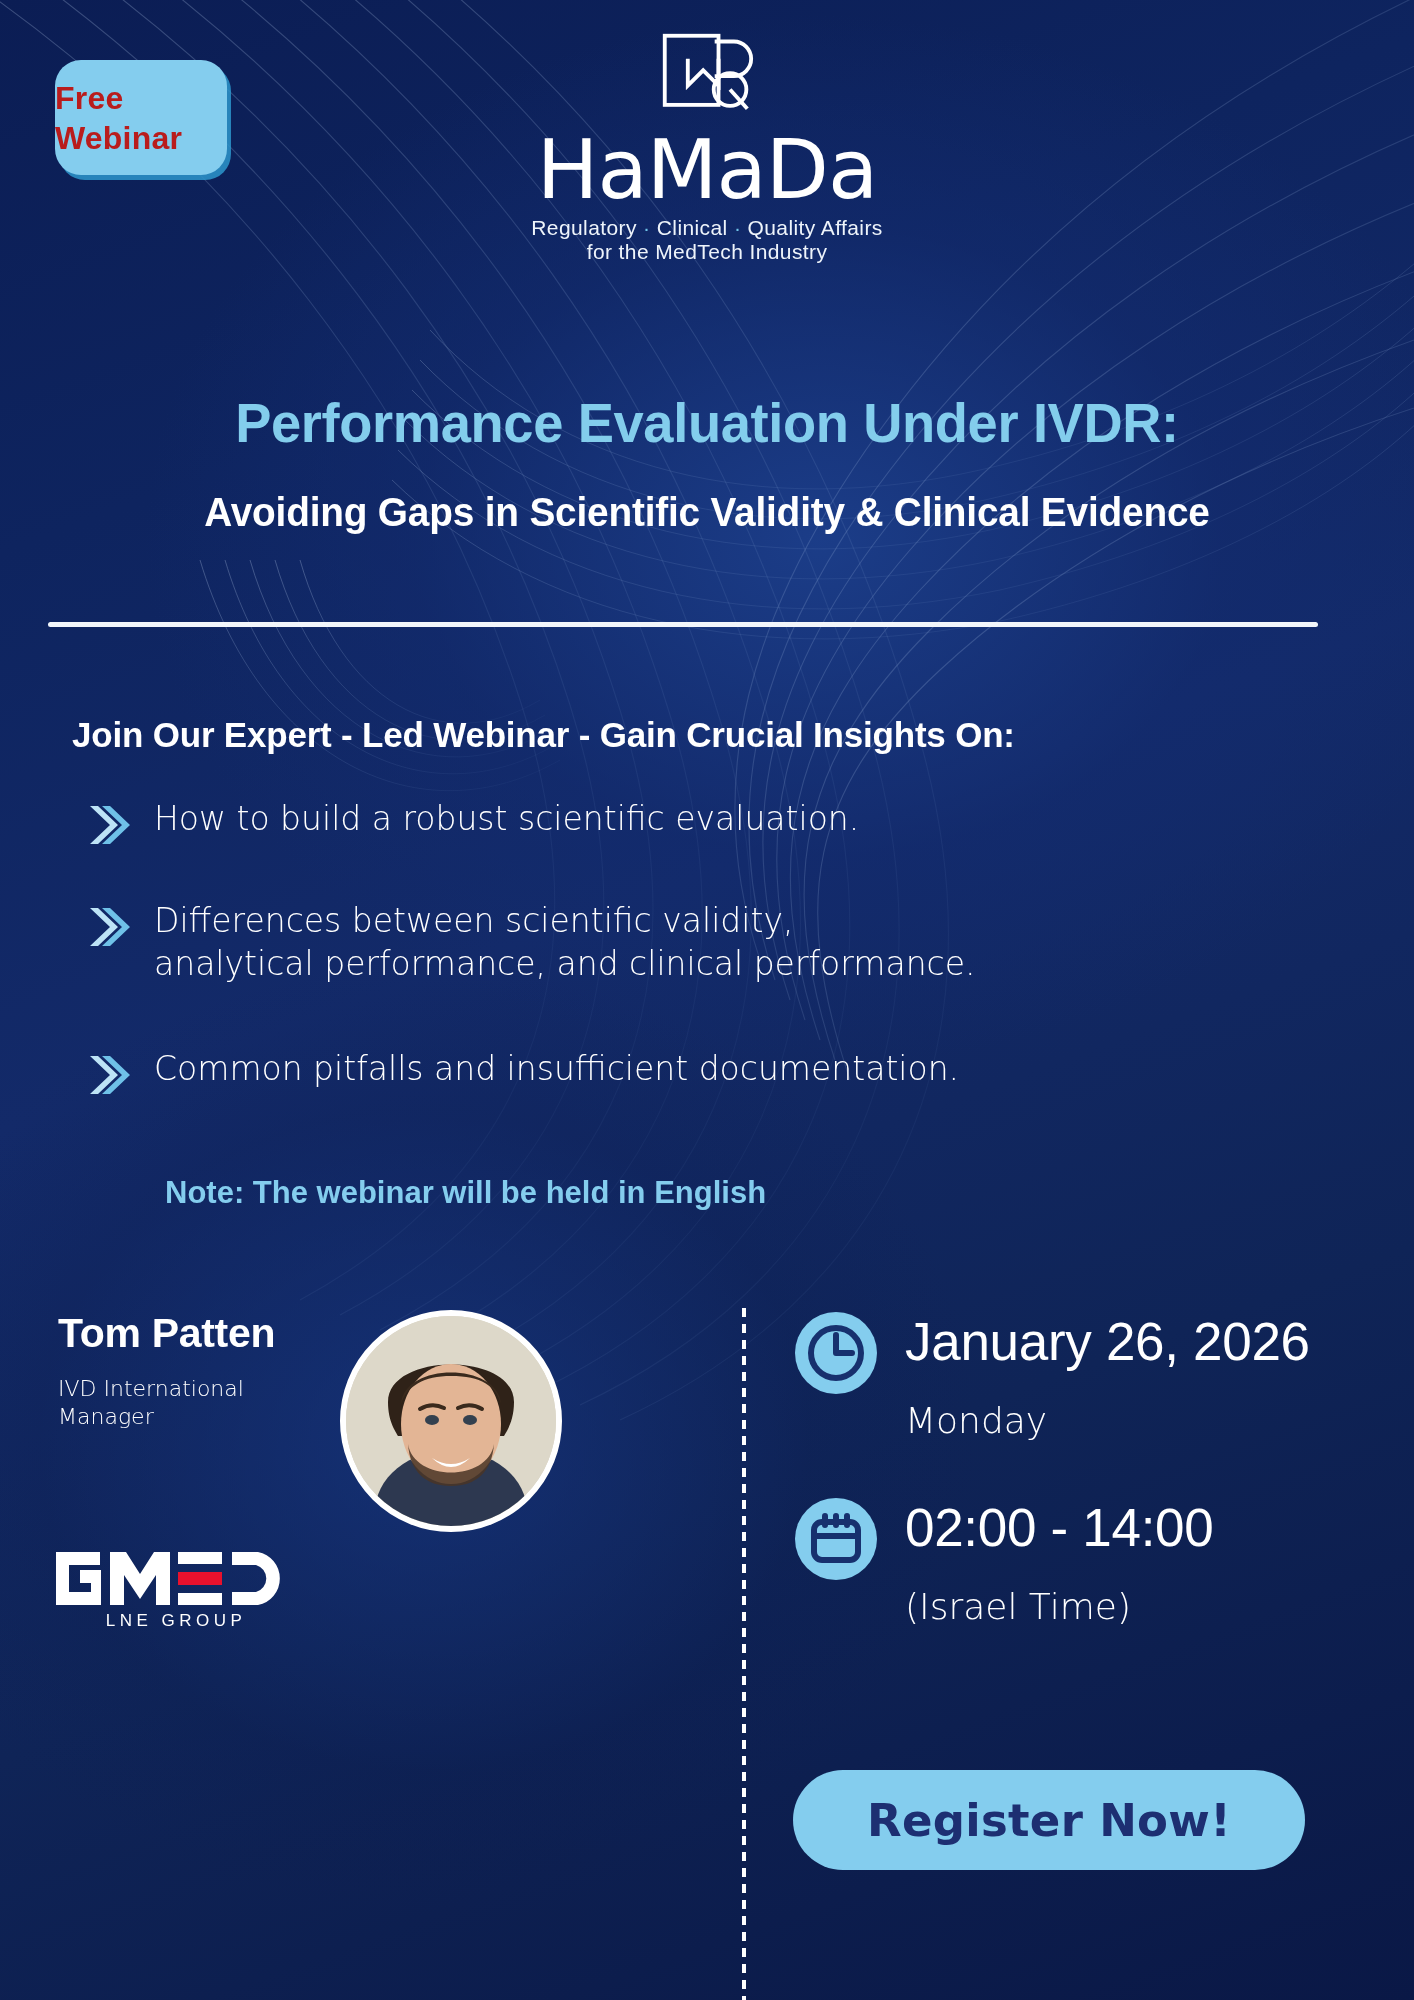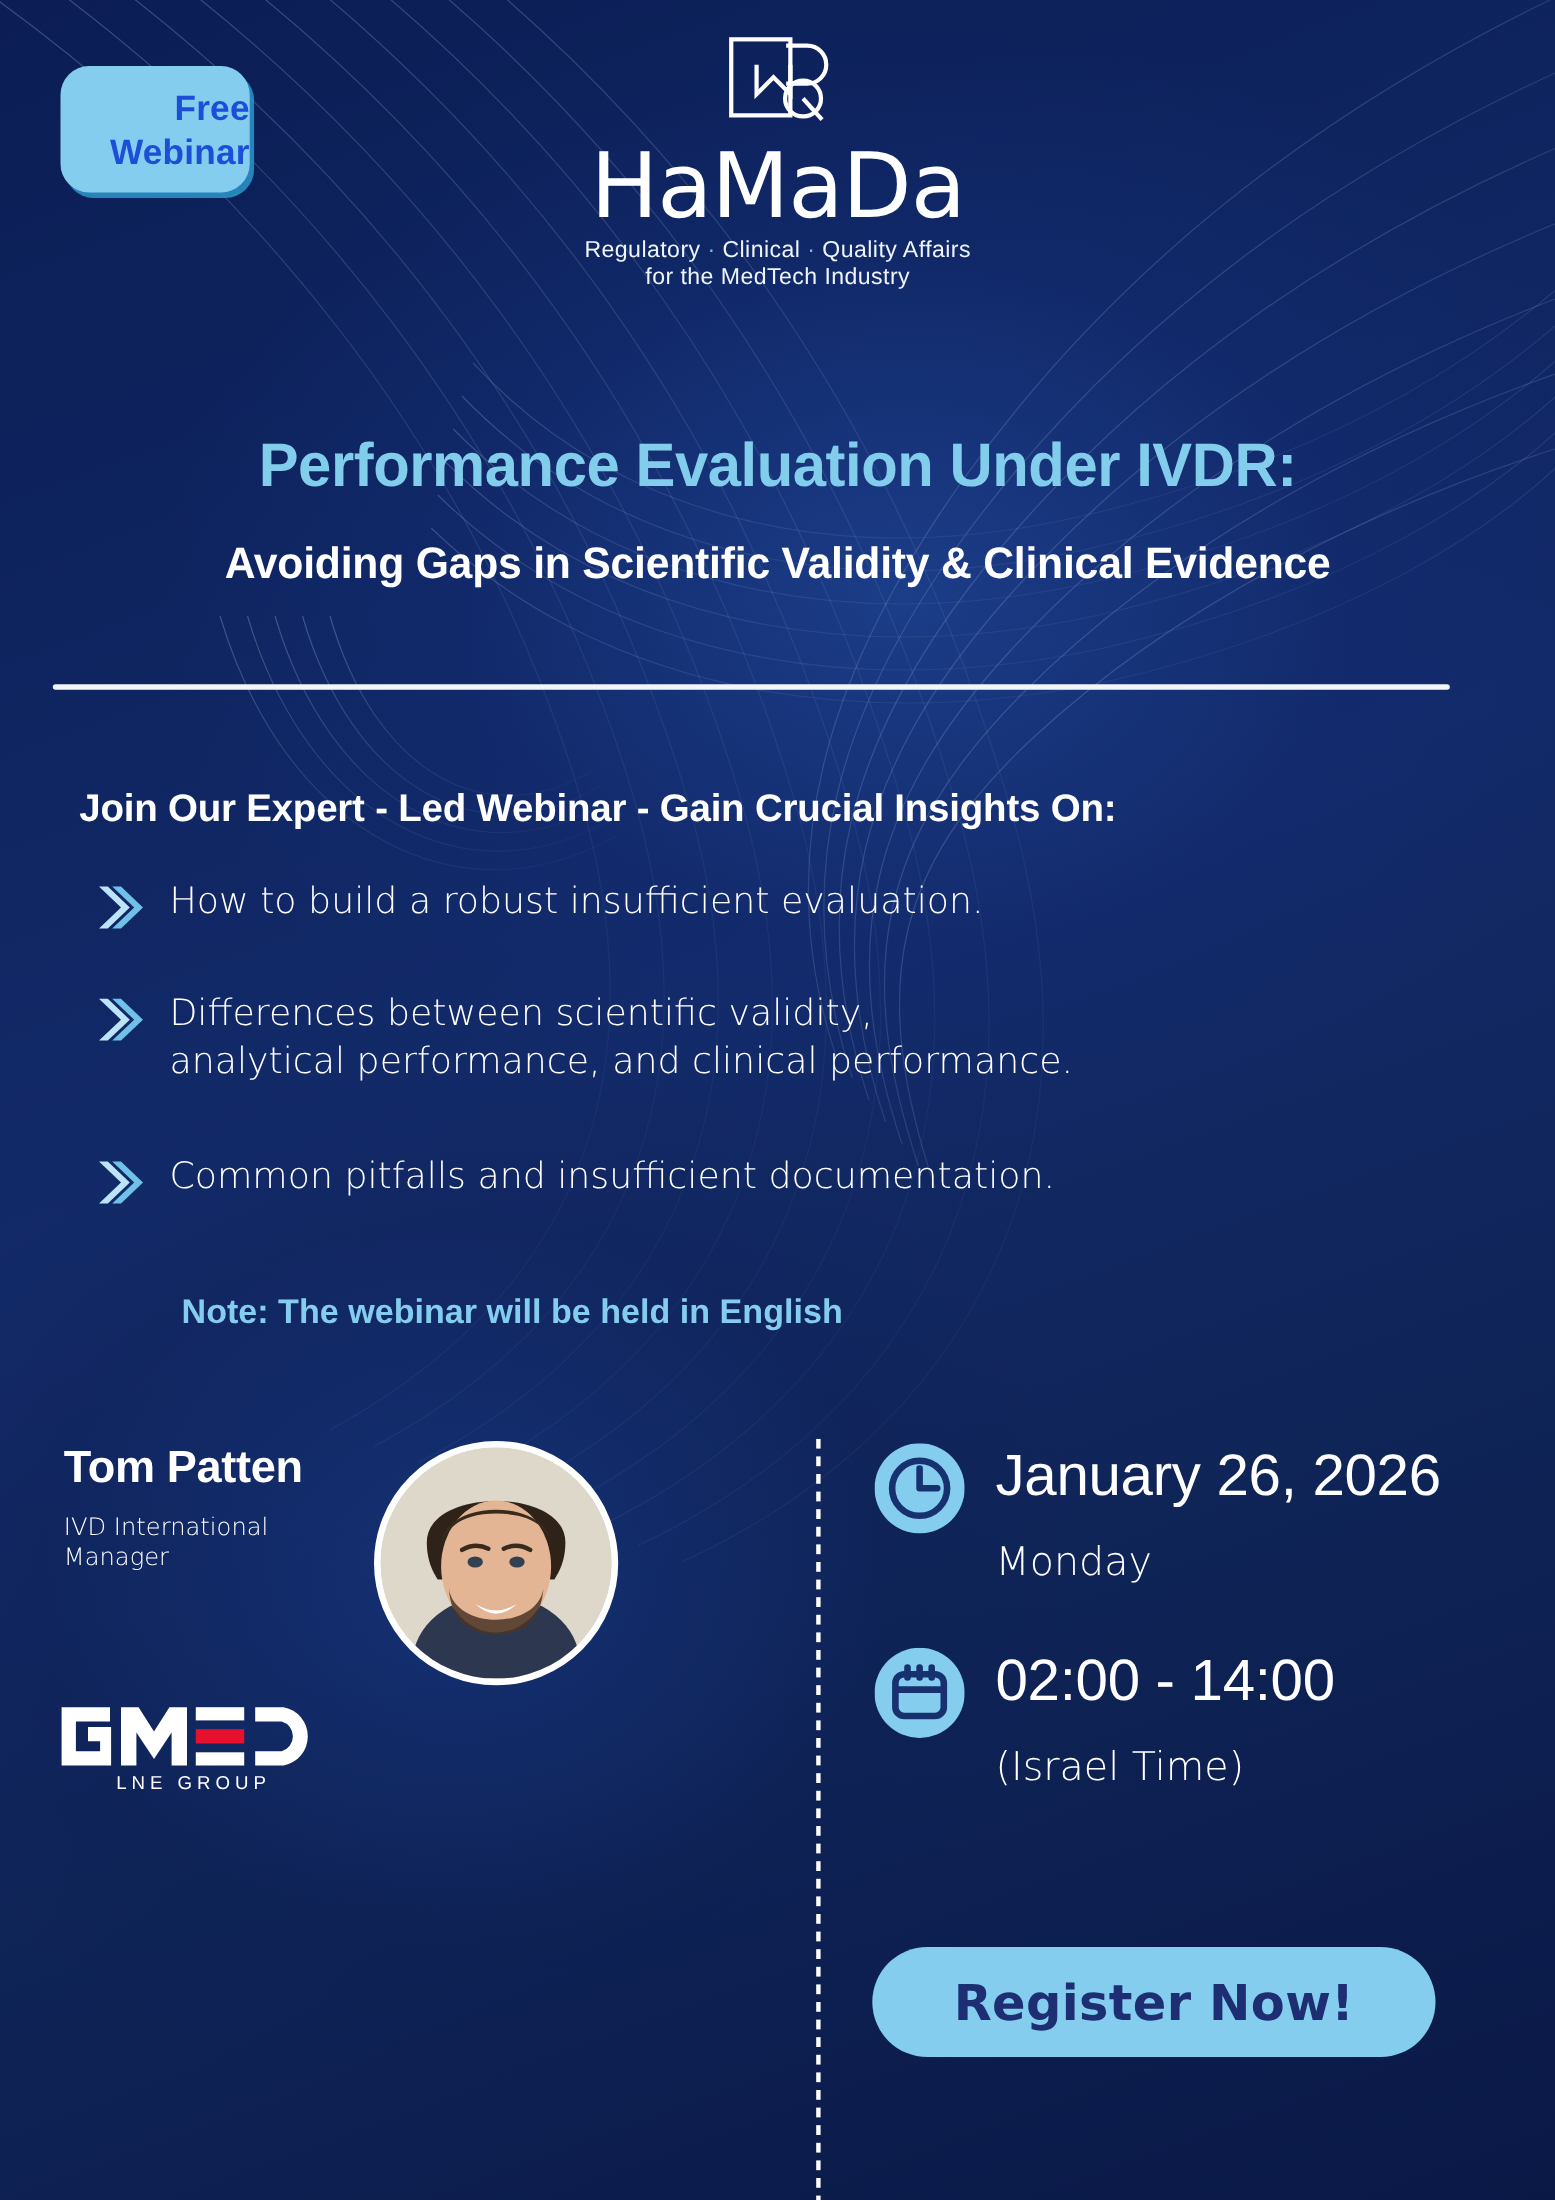--- a/index.html
+++ b/index.html
@@ -24,22 +24,22 @@
   #bg-lines { position:absolute; inset:0; width:1414px; height:2000px; opacity:.55; }
 
   
   #free-badge {
     position:absolute; left:55px; top:60px;
     width:172px; height:115px;
     background:#84cdee;
     border-radius:26px;
     box-shadow:4px 5px 0 rgba(45,150,205,.85);
     display:flex; flex-direction:column;
-    align-items:flex-end; justify-content:center;
-    color:#1d4ed8; font-weight:bold; font-size:32px; line-height:1.25;
+    align-items:flex-start; justify-content:center;
+    color:#b91c1c; font-weight:bold; font-size:32px; line-height:1.25;
     letter-spacing:.2px;
   }
 
   
   #logo-block {
     position:absolute; left:0; right:0; top:30px;
     display:flex; flex-direction:column; align-items:center;
   }
   #logo-mark { width:96px; height:96px; }
   #logo-word {
@@ -215,21 +215,21 @@
   <h2 id="title-sub">Avoiding Gaps in Scientific Validity &amp; Clinical Evidence</h2>
   <div id="divider"></div>
 
   <div id="insights-heading">Join Our Expert - Led Webinar - Gain Crucial Insights On:</div>
 
   <div class="bullet-row" style="top:798px">
     <svg class="chev" width="46" height="42" viewBox="0 0 46 42">
       <path d="M2 2 L22 21 L2 40 L10 40 L30 21 L10 2 Z" fill="#bde3f6"></path>
       <path d="M14 2 L34 21 L14 40 L22 40 L42 21 L22 2 Z" fill="#6fc1e8"></path>
     </svg>
-    <div class="bullet-text">How to build a robust insufficient evaluation.</div>
+    <div class="bullet-text">How to build a robust scientific evaluation.</div>
   </div>
 
   <div class="bullet-row" style="top:900px">
     <svg class="chev" width="46" height="42" viewBox="0 0 46 42">
       <path d="M2 2 L22 21 L2 40 L10 40 L30 21 L10 2 Z" fill="#bde3f6"></path>
       <path d="M14 2 L34 21 L14 40 L22 40 L42 21 L22 2 Z" fill="#6fc1e8"></path>
     </svg>
     <div class="bullet-text" style="white-space:pre-line">Differences between scientific validity,
 analytical performance, and clinical performance.</div>
   </div>

